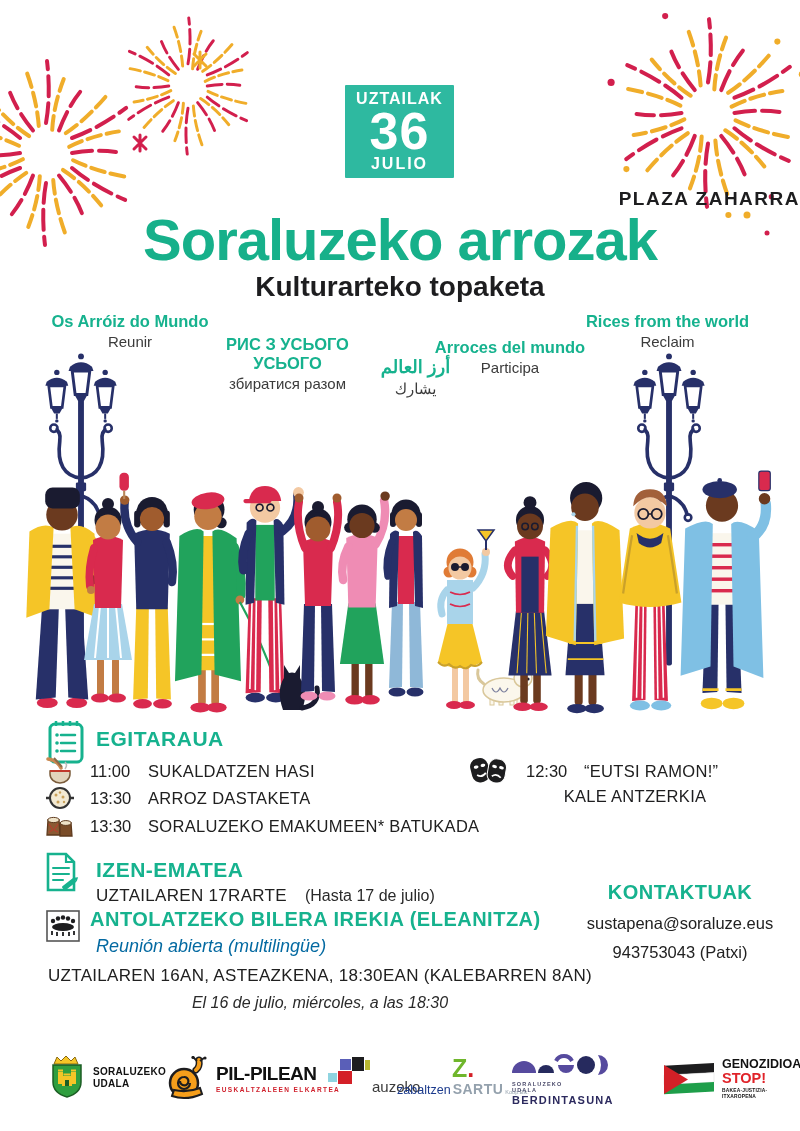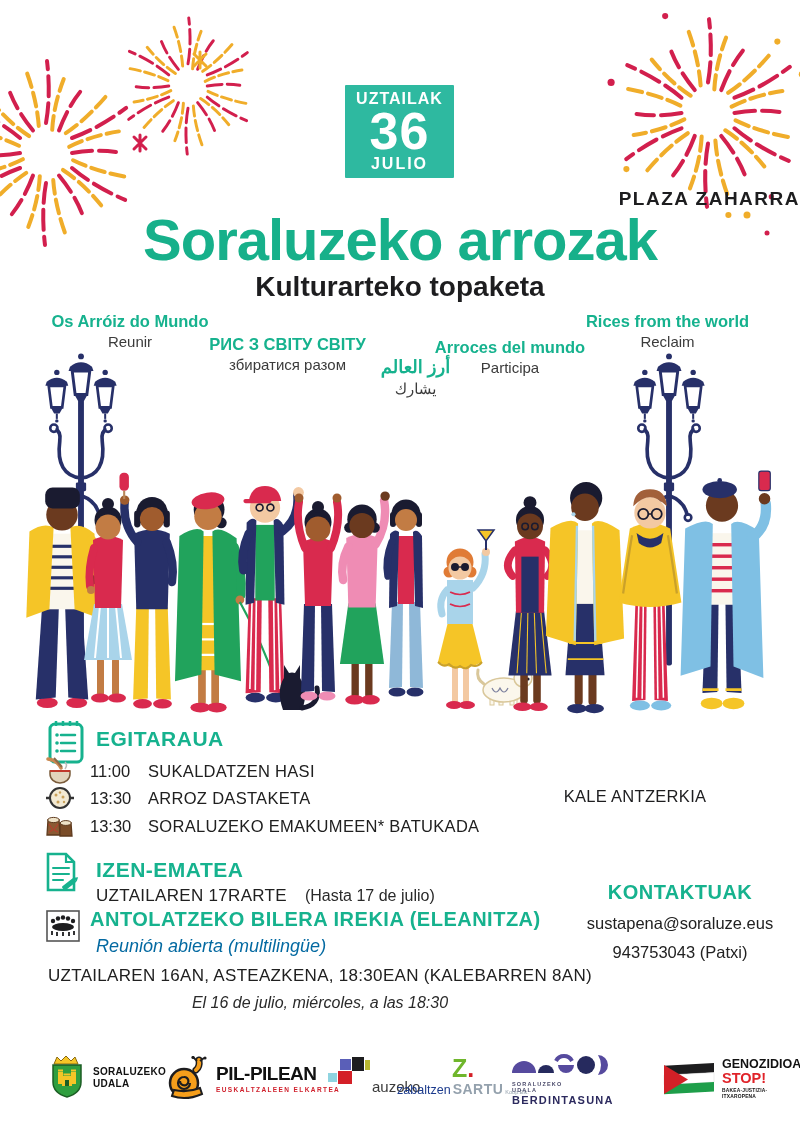--- a/index.html
+++ b/index.html
@@ -157,21 +157,21 @@
   </div>
   <div class="abs venue">PLAZA ZAHARRA</div>
   <div class="abs title">Soraluzeko arrozak</div>
   <div class="abs subtitle">Kulturarteko topaketa</div>
 
   <div class="abs lang" style="left:30px;top:312px;width:200px">
     <div class="lh">Os Arróiz do Mundo</div>
     <div class="ls">Reunir</div>
   </div>
   <div class="abs lang" style="left:195px;top:335px;width:185px">
-    <div class="lh">РИС З СВІТУ СВІТУ</div>
+    <div class="lh">РИС З УСЬОГО УСЬОГО</div>
     <div class="ls">збиратися разом</div>
   </div>
   <div class="abs lang ar" style="left:358px;top:356px;width:115px" dir="rtl">
     <div class="lh">أرز العالم</div>
     <div class="ls">يشارك</div>
   </div>
   <div class="abs lang" style="left:420px;top:338px;width:180px">
     <div class="lh">Arroces del mundo</div>
     <div class="ls">Participa</div>
   </div>
@@ -524,20 +524,40 @@
         <ellipse cx="7.5" cy="8" rx="5.8" ry="2.6" fill="#efe3c8" stroke="#5e3a1e"></ellipse>
         <path d="M14,11 h11 l1,13 h-12 z" fill="#7a4c28" stroke="#5e3a1e" stroke-width="1.3"></path>
         <ellipse cx="19.8" cy="11" rx="5.5" ry="2.4" fill="#efe3c8" stroke="#5e3a1e"></ellipse>
         <path d="M3,12 l4,6 -4,2 M12,12 l-4,6 4,2" stroke="#c0392b" stroke-width="1" fill="none"></path>
       </svg>
       </span>
     <span class="ptime">13:30</span>
     <span class="plabel">SORALUZEKO EMAKUMEEN* BATUKADA</span>
   </div>
 
+  <div class="abs prog-row" style="left:466px;top:754px">
+    <span class="pic" style="width:46px">
+      <svg width="44" height="34" viewBox="0 0 44 34">
+        <g transform="rotate(-14 14 16)">
+          <rect x="4" y="4" width="18" height="24" rx="8" fill="#1d1d1f"></rect>
+          <ellipse cx="10" cy="12" rx="2.4" ry="1.6" fill="#fff"></ellipse>
+            <ellipse cx="17" cy="12" rx="2.4" ry="1.6" fill="#fff"></ellipse>
+          <path d="M9,20 q4,4 9,0" stroke="#fff" stroke-width="1.8" fill="none"></path>
+        </g>
+        <g transform="rotate(10 30 16)">
+          <rect x="21" y="5" width="18" height="24" rx="8" fill="#1d1d1f" stroke="#fff" stroke-width="1"></rect>
+          <ellipse cx="27" cy="13" rx="2.4" ry="1.6" fill="#fff"></ellipse>
+            <ellipse cx="34" cy="13" rx="2.4" ry="1.6" fill="#fff"></ellipse>
+          <path d="M26,23 q4,-4 9,0" stroke="#fff" stroke-width="1.8" fill="none"></path>
+        </g>
+      </svg>
+      </span>
+    <span class="ptime">12:30</span>
+    <span class="plabel">“EUTSI RAMON!”</span>
+  </div>
   <div class="abs plabel" style="left:540px;top:787px;width:190px;text-align:center;font-size:16.5px;letter-spacing:.3px">KALE ANTZERKIA</div>
 
   <svg class="abs" style="left:45px;top:852px" width="34" height="42" viewBox="0 0 34 42">
     <path d="M3,2 h18 l8,8 v28 h-26 z" fill="#fff" stroke="#16b28e" stroke-width="2.6"></path>
     <path d="M21,2 v8 h8" fill="none" stroke="#16b28e" stroke-width="2.2"></path>
     <g stroke="#16b28e" stroke-width="2" stroke-linecap="round">
         <path d="M8,16 h16"></path>
         <path d="M8,22 h16"></path>
         <path d="M8,28 h10"></path>
       </g>

